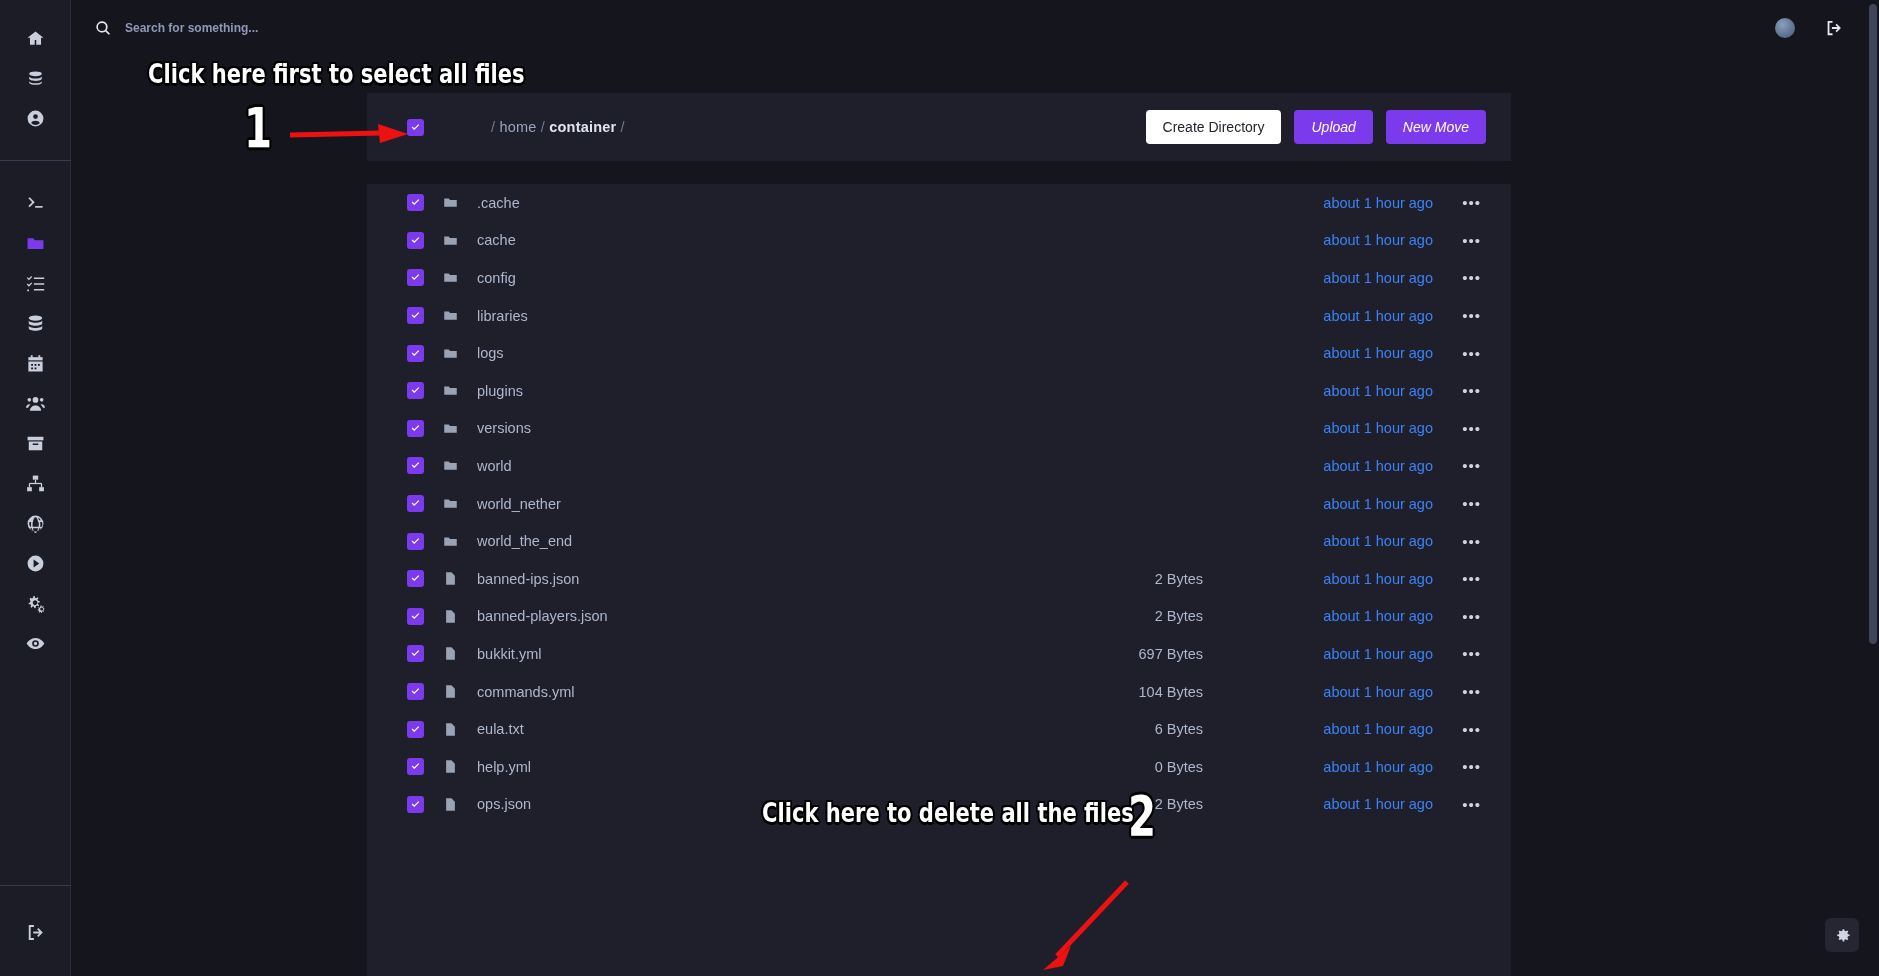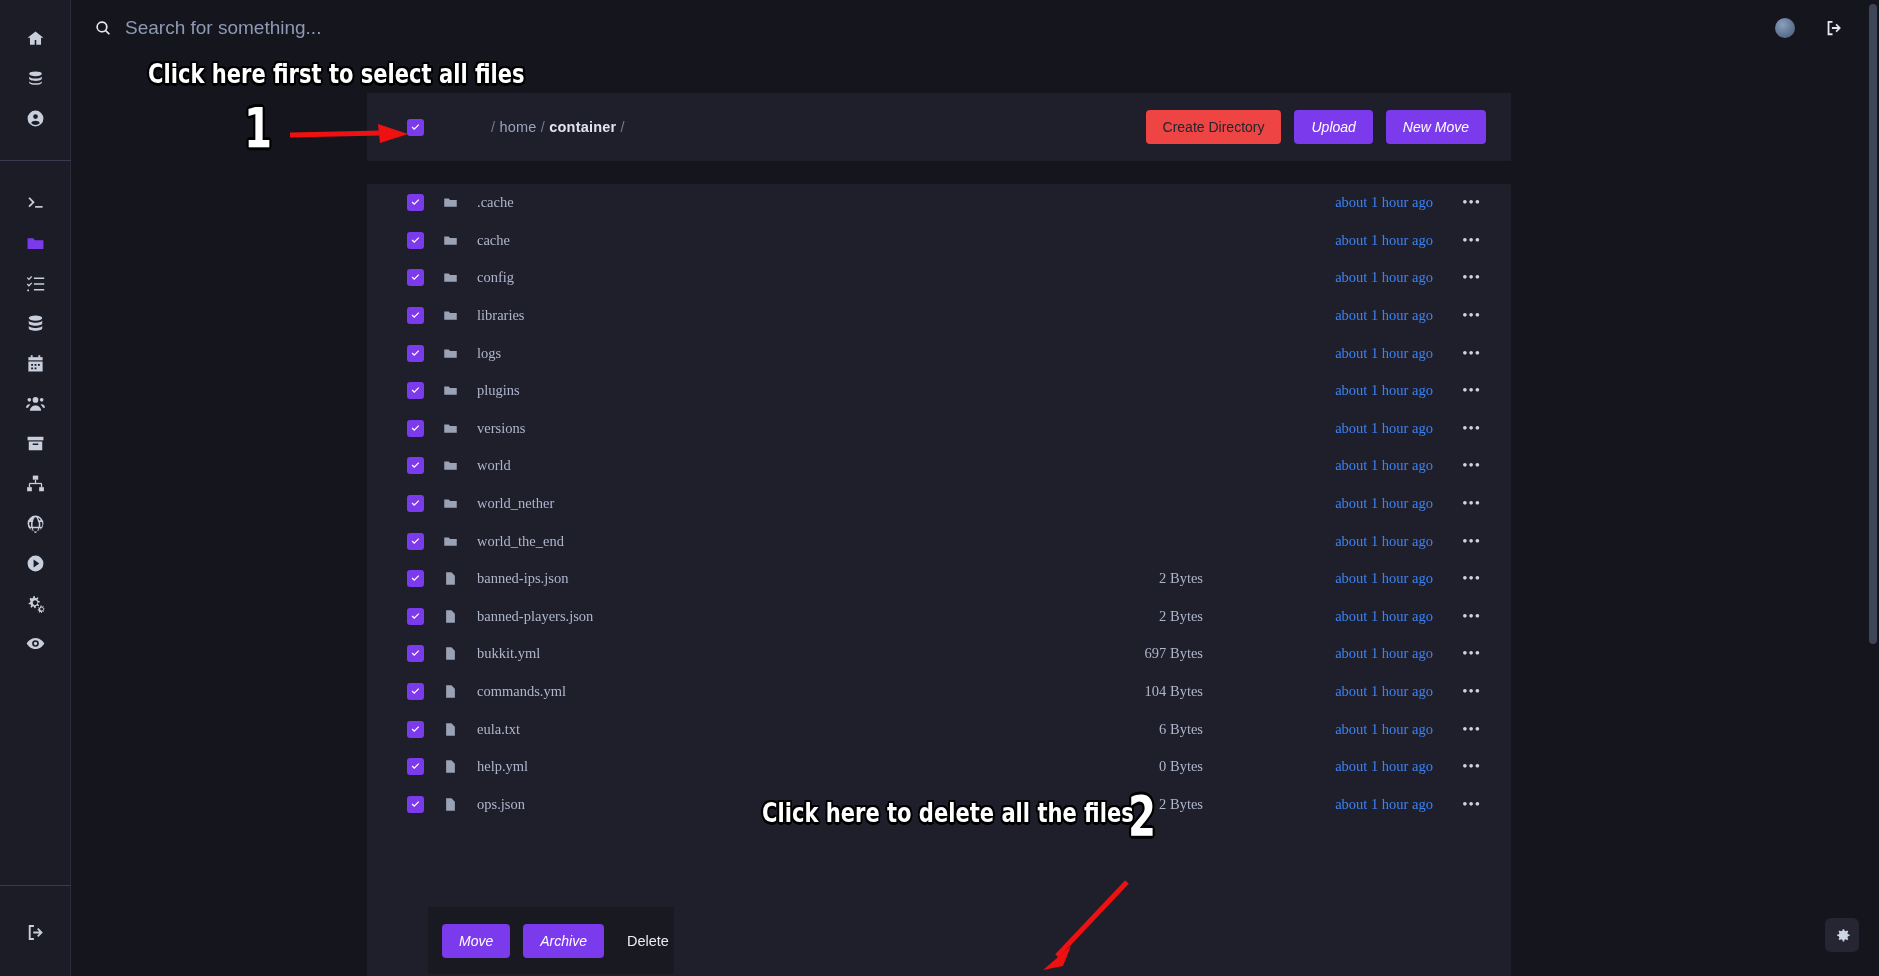--- a/index.html
+++ b/index.html
@@ -41,22 +41,23 @@
     background: #15151e;
     display: flex; align-items: center;
   }
   #search-wrap { display: flex; align-items: center; margin-left: 24px; }
   #search-icon svg { width: 16px; height: 16px; display: block; }
   #search-icon svg * { fill: #e6e9f0; }
   #search-input {
     background: transparent; border: none; outline: none;
     margin-left: 14px;
     font-family: "Liberation Sans", sans-serif;
-    font-size: 19px; color: #8e99b5;
+    font-size: 12px; color: #8e99b5;
     width: 420px;
+    font-weight: bold;
   }
   #search-input::placeholder { color: #8e99b5; }
   #topbar-right {
     margin-left: auto; display: flex; align-items: center; gap: 30px;
     margin-right: 36px;
   }
   #avatar {
     width: 20px; height: 20px; border-radius: 50%;
     background: radial-gradient(circle at 38% 34%, #8ba0bb 0%, #5d7391 60%, #4a5d78 100%);
   }
@@ -85,28 +86,27 @@
   }
   #breadcrumb .sep { color: #6e7796; }
   #breadcrumb .crumb { color: #99a3bd; }
   #breadcrumb .crumb.cur { color: #dfe4ee; font-weight: bold; }
   #head-btns { margin-left: auto; margin-right: 25px; display: flex; gap: 13px; }
   .btn {
     height: 34px; padding: 0 17px; border: none; border-radius: 4px;
     font-family: "Liberation Sans", sans-serif; font-size: 14px;
     display: flex; align-items: center; cursor: pointer;
   }
-  .btn.grey { background: #ef4444; color: #22252c; }
+  .btn.grey { background: #ffffff; color: #22252c; }
   .btn.purple { background: #7c3aed; color: #ffffff; font-style: italic; }
 
   #list-panel {
     position: absolute; left: 296px; top: 128px;
     width: 1144px; height: 792px;
     background: #1f1f2b;
-    font-family: Liberation Serif, serif;
   }
   .row {
     position: relative; height: 37.6px;
     display: flex; align-items: center;
     font-size: 14.5px; color: #aab2c8;
   }
   .row .rcb { margin-left: 40px; }
   .ricon { margin-left: 19px; width: 16px; height: 16px; display: flex; align-items: center; }
   .ricon svg { width: 15px; height: 15px; display: block; }
   .ricon.folder svg * { fill: #9aa3b5; }
@@ -663,25 +663,20 @@
             <rect x="7.4" y="16" width="5.5" height="1.3" fill="#1f1f2b"></rect>
           </svg>
         </div>
         <div class="rname">ops.json</div>
         <div class="rsize">2 Bytes</div>
         <div class="rtime">about 1 hour ago</div>
         <div class="rdots">•••</div>
       </div>
     </div>
 
-  <div id="action-bar">
-      <button class="btn purple">Move</button>
-      <button class="btn purple">Archive</button>
-      <button id="delete-btn">Delete</button>
-    </div>
 
 </div>
 
 <div id="scrollbar-track"></div>
 <div id="scrollbar-thumb"></div>
 
 <div id="gear-fab">
   <span>
     <svg viewBox="0 0 24 24">
         <path d="M12 8.4a3.6 3.6 0 1 0 0 7.2 3.6 3.6 0 0 0 0-7.2zm10 2.2-2.3-.4a7.9 7.9 0 0 0-.8-1.9l1.3-1.9-1.6-1.6-1.9 1.3a7.9 7.9 0 0 0-1.9-.8L14.4 3h-2.2l-.4 2.3c-.7.2-1.3.4-1.9.8L8 4.8 6.4 6.4l1.3 1.9c-.4.6-.6 1.2-.8 1.9L4.6 10.6v2.2l2.3.4c.2.7.4 1.3.8 1.9l-1.3 1.9 1.6 1.6 1.9-1.3c.6.4 1.2.6 1.9.8l.4 2.3h2.2l.4-2.3c.7-.2 1.3-.4 1.9-.8l1.9 1.3 1.6-1.6-1.3-1.9c.4-.6.6-1.2.8-1.9l2.3-.4z"></path>

